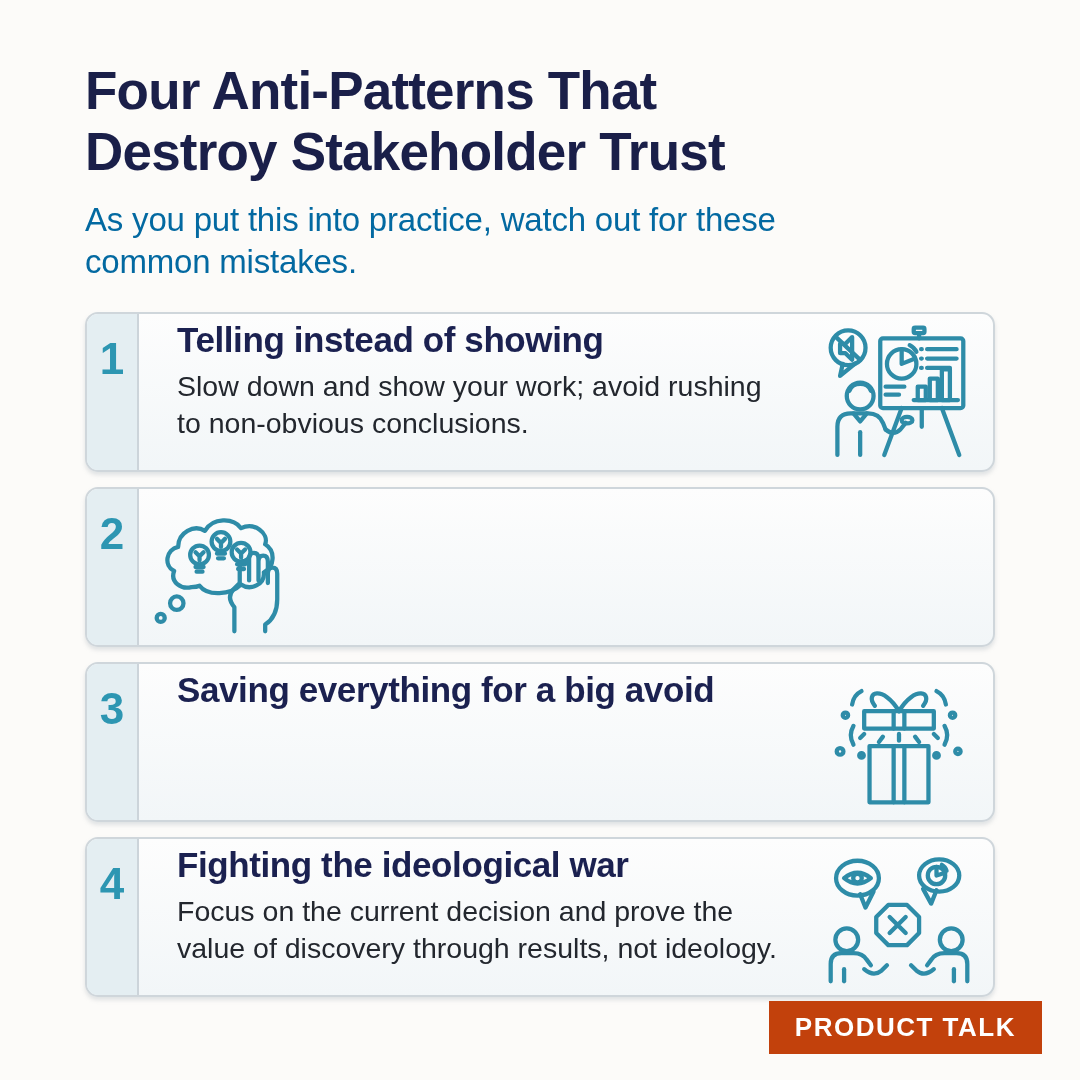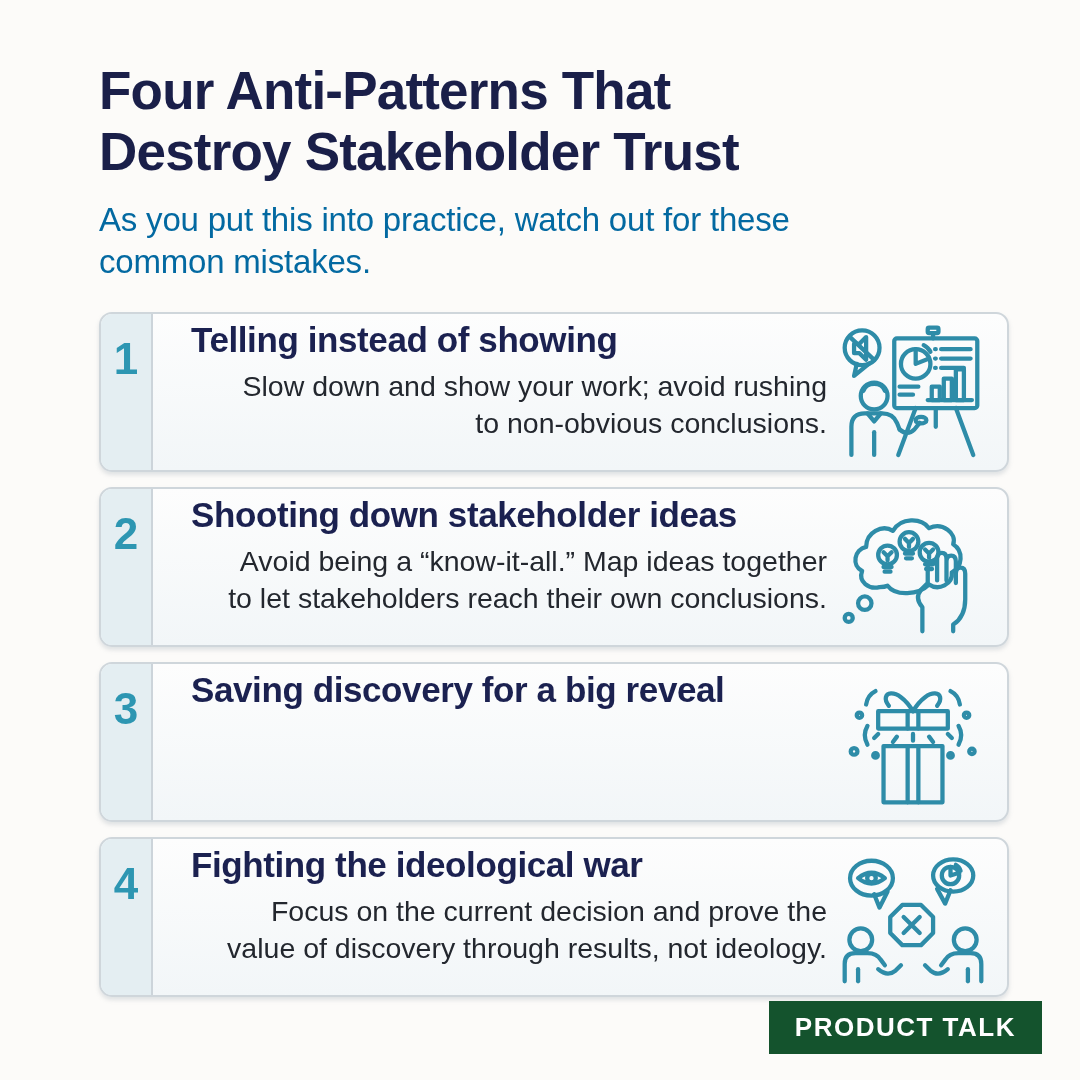--- a/index.html
+++ b/index.html
@@ -3,21 +3,21 @@
 <meta charset="utf-8">
 <style>
   html,body{margin:0;padding:0;}
   body{
     width:1080px;height:1080px;
     background:#fcfbf9;
     font-family:"Liberation Sans", sans-serif;
     position:relative;overflow:hidden;
     color:#23272e;
   }
-  .wrap{padding:60px 85px 0 85px;margin-left:14px;}
+  .wrap{padding:60px 85px 0 85px;}
   .page-title{
     font-size:53px;font-weight:700;line-height:1.16;
     color:#1a1f49;letter-spacing:-0.8px;
     margin:0 0 16px 0;white-space:pre-line;
   }
   .page-subtitle{
     font-size:33px;color:#0369a1;line-height:1.26;
     margin:0 0 30px 0;white-space:pre-line;letter-spacing:-0.2px;
   }
   .cards{width:910px;}
@@ -37,30 +37,30 @@
     padding-top:20px;
     font-size:44px;font-weight:700;color:#2d96b2;
   }
   .card-text{flex:1;padding:6px 0 0 38px;min-width:0;}
   .card-title{
     font-size:35px;font-weight:700;color:#1b2150;
     letter-spacing:-0.4px;margin:0 0 8px 0;
   }
   .card-body{
     font-size:28.5px;line-height:1.28;color:#23272e;
-    white-space:pre-line;margin:0;text-align:right;
+    white-space:pre-line;margin:0;
   }
   .card-icon{
     flex:0 0 172px;display:flex;align-items:center;justify-content:center;
     padding-right:8px;
   }
   .card-icon svg{width:150px;height:134px;}
   .badge{
     position:absolute;right:38px;bottom:26px;
-    background:#14532d;color:#ffffff;
+    background:#c2410c;color:#ffffff;
     font-size:26px;font-weight:700;letter-spacing:1.5px;
     padding:11px 26px;
   }
   .ic{stroke:#2e8ca8;stroke-width:3.2;fill:none;stroke-linecap:round;stroke-linejoin:round;}
 </style>
 </head>
 <body>
 
 <div class="wrap">
   <h1 class="page-title">Four Anti-Patterns That
@@ -107,25 +107,20 @@
             <ellipse cx="62" cy="71" rx="4" ry="2.5"></ellipse>
             <path d="M22,66 L27,72 L32,66"></path>
             <path d="M27,80 V97"></path>
           </g>
         </svg>
       </div>
     </div>
 
     <div class="card">
       <div class="num-strip">2</div>
-      <div class="card-text">
-        <h2 class="card-title">Shooting down stakeholder ideas</h2>
-        <p class="card-body">Avoid being a “know-it-all.” Map ideas together
-to let stakeholders reach their own conclusions.</p>
-      </div>
       <div class="card-icon">
         <svg viewBox="0 0 112 100">
           <g class="ic">
             <path d="M31,65 C23,67 15,61 18,53 C10,49 12,37 21,35 C21,24 33,18 41,23 C47,13 62,13 68,21 C78,16 89,25 86,33 C94,38 93,50 85,54 C86,63 75,68 68,63 C60,71 43,72 37,64 C35,65 33,65 31,65 Z"></path>
             <circle cx="37" cy="41" r="7"></circle>
             <path d="M34,39 L37,42 L40,39 M37,42 V45"></path>
             <path d="M34,50 h6 M34.8,53.5 h4.4"></path>
             <circle cx="53" cy="31" r="7"></circle>
             <path d="M50,29 L53,32 L56,29 M53,32 V35"></path>
             <path d="M50,40 h6 M50.8,43.5 h4.4"></path>
@@ -136,21 +131,21 @@
             <circle cx="8" cy="88" r="3"></circle>
             <path d="M63,98 L63,80 Q57,73 62,67 L67,62 L67,50 Q67,45.5 70.5,45.5 Q74,45.5 74,50 L74,60 L74,44 Q74,39.5 77.5,39.5 Q81,39.5 81,44 L81,60 L81,46 Q81,41.5 84.5,41.5 Q88,41.5 88,46 L88,62 L88,55 Q88,50.5 91.5,50.5 Q95,50.5 95,55 L95,74 Q95,87 86,93 L86,98"></path>
           </g>
         </svg>
       </div>
     </div>
 
     <div class="card">
       <div class="num-strip">3</div>
       <div class="card-text">
-        <h2 class="card-title">Saving discovery for a big reveal</h2>
+        <h2 class="card-title">Saving everything for a big avoid</h2>
       </div>
       <div class="card-icon">
         <svg viewBox="0 0 112 100">
           <g class="ic">
             <rect x="30" y="27" width="52" height="13"></rect>
             <path d="M52,27 V40 M60,27 V40"></path>
             <path d="M56,27 C44,7 30,13 38,23"></path>
             <path d="M56,27 C68,7 82,13 74,23"></path>
             <rect x="34" y="53" width="44" height="42"></rect>
             <path d="M52,53 V95 M60,53 V95"></path>

